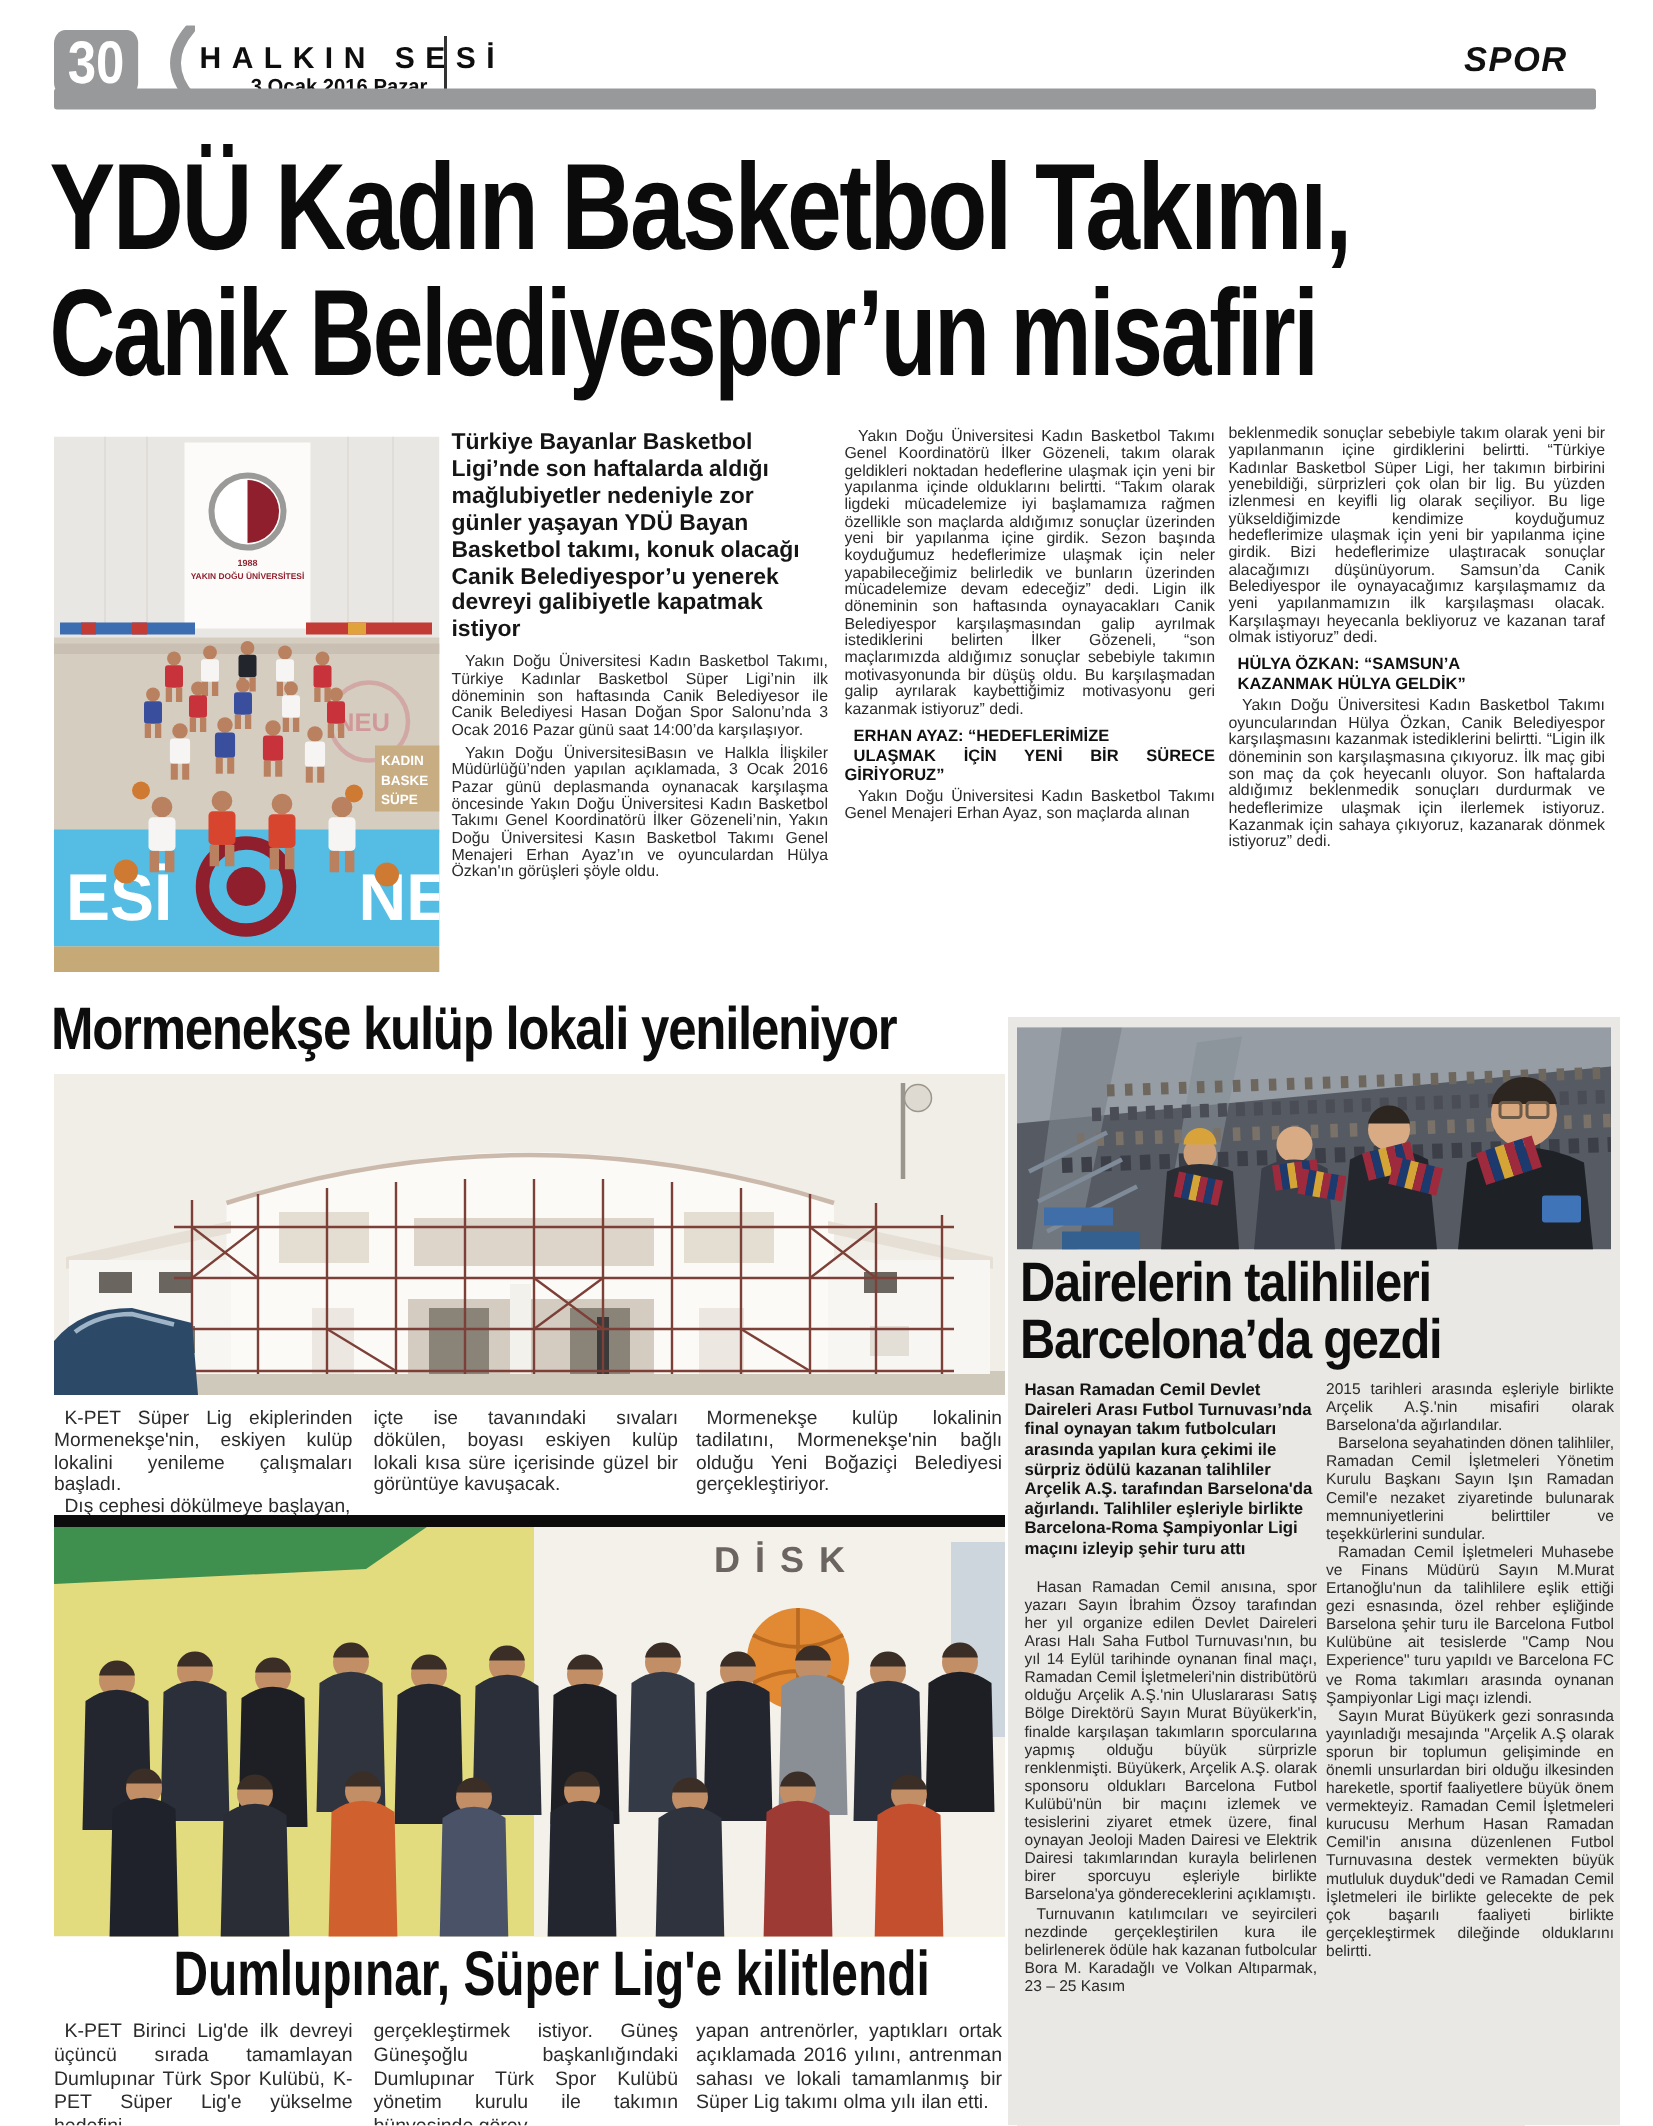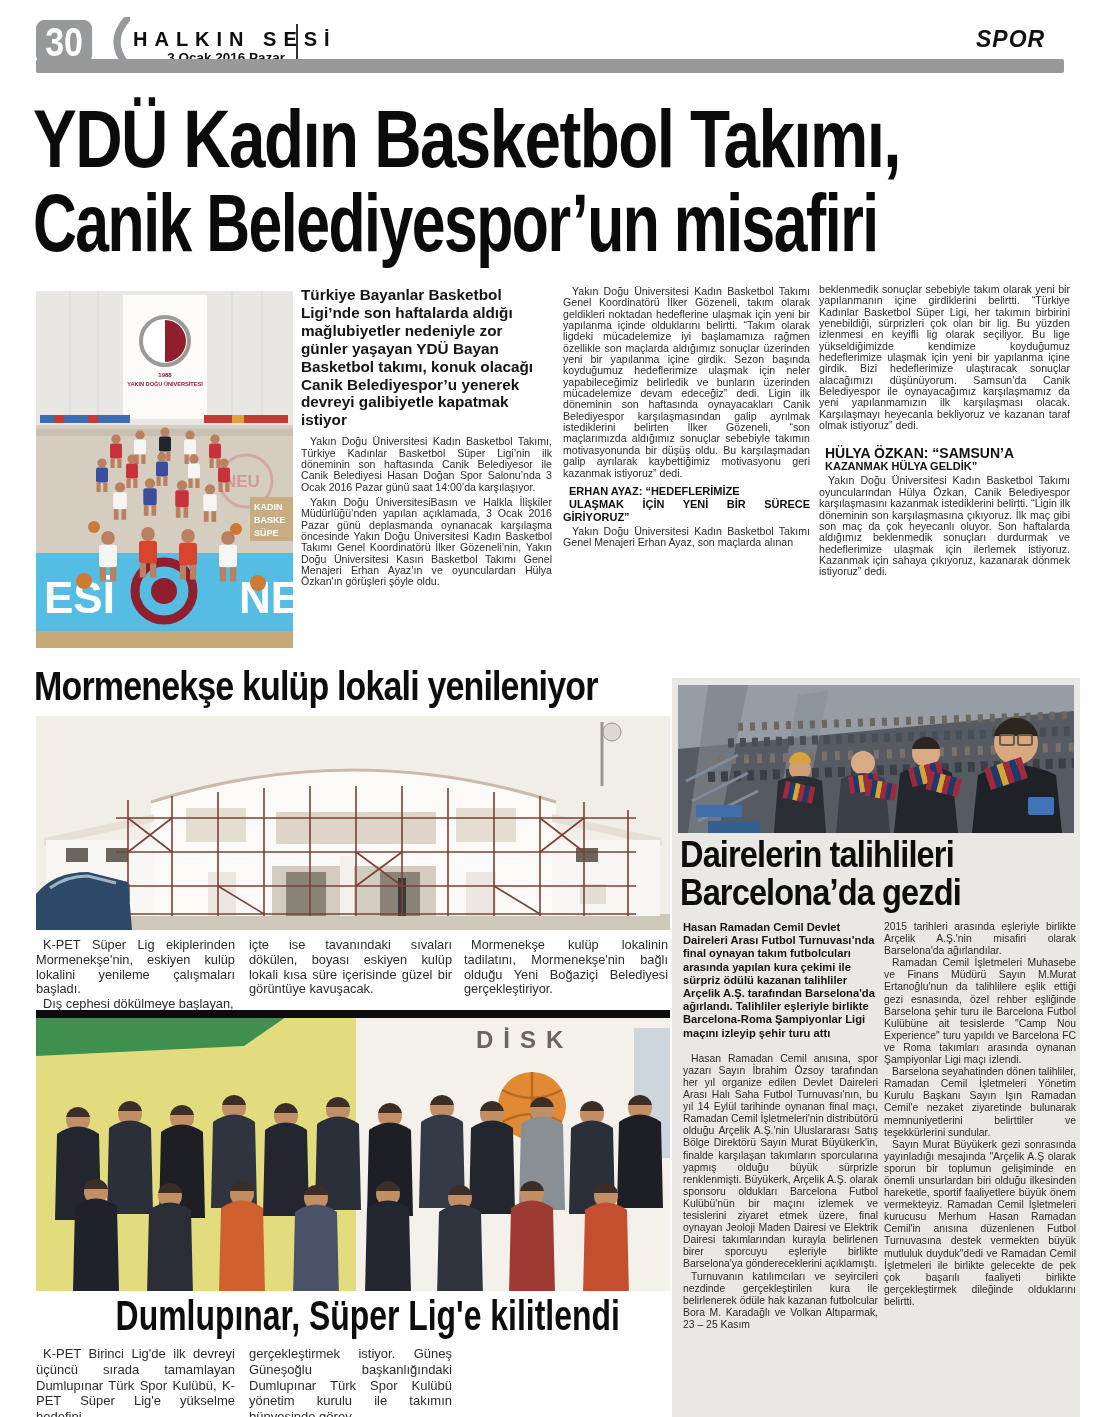--- a/index.html
+++ b/index.html
@@ -144,21 +144,21 @@
       <p style="margin-top:2px;">Yakın Doğu Üniversitesi Kadın Basketbol Takımı Genel Koordinatörü İlker Gözeneli, takım olarak geldikleri noktadan hedeflerine ulaşmak için yeni bir yapılanma içinde olduklarını belirtti. “Takım olarak ligdeki mücadelemize iyi başlamamıza rağmen özellikle son maçlarda aldığımız sonuçlar üzerinden yeni bir yapılanma içine girdik. Sezon başında koyduğumuz hedeflerimize ulaşmak için neler yapabileceğimiz belirledik ve bunların üzerinden mücadelemize devam edeceğiz” dedi. Ligin ilk döneminin son haftasında oynayacakları Canik Belediyespor karşılaşmasından galip ayrılmak istediklerini belirten İlker Gözeneli, “son maçlarımızda aldığımız sonuçlar sebebiyle takımın motivasyonunda bir düşüş oldu. Bu karşılaşmadan galip ayrılarak kaybettiğimiz motivasyonu geri kazanmak istiyoruz” dedi.</p>
       <div class="sub" style="font-size:11px;line-height:13px;margin-top:6px;">ERHAN AYAZ: “HEDEFLERİMİZE</div>
       <div class="sub" style="font-size:11px;line-height:13px;">ULAŞMAK İÇİN YENİ BİR SÜRECE GİRİYORUZ”</div>
       <p style="margin-top:2px;">Yakın Doğu Üniversitesi Kadın Basketbol Takımı Genel Menajeri Erhan Ayaz, son maçlarda alınan</p>
     </div>
   </div>
 
   <div class="abs" style="left:819px;top:284px;width:251px;">
     <div class="bcol">
       <p style="text-indent:0;">beklenmedik sonuçlar sebebiyle takım olarak yeni bir yapılanmanın içine girdiklerini belirtti. “Türkiye Kadınlar Basketbol Süper Ligi, her takımın birbirini yenebildiği, sürprizleri çok olan bir lig. Bu yüzden izlenmesi en keyifli lig olarak seçiliyor. Bu lige yükseldiğimizde kendimize koyduğumuz hedeflerimize ulaşmak için yeni bir yapılanma içine girdik. Bizi hedeflerimize ulaştıracak sonuçlar alacağımızı düşünüyorum. Samsun’da Canik Belediyespor ile oynayacağımız karşılaşmamız da yeni yapılanmamızın ilk karşılaşması olacak. Karşılaşmayı heyecanla bekliyoruz ve kazanan taraf olmak istiyoruz” dedi.</p>
-      <div class="sub" style="font-size:14px;line-height:13px;margin-top:16px;">HÜLYA ÖZKAN: “SAMSUN’A</div>
+      <div class="sub" style="font-size:11px;line-height:13px;margin-top:6px;">HÜLYA ÖZKAN: “SAMSUN’A</div>
       <div class="sub" style="font-size:11px;line-height:13px;">KAZANMAK HÜLYA GELDİK”</div>
       <p style="margin-top:2px;">Yakın Doğu Üniversitesi Kadın Basketbol Takımı oyuncularından Hülya Özkan, Canik Belediyespor karşılaşmasını kazanmak istediklerini belirtti. “Ligin ilk döneminin son karşılaşmasına çıkıyoruz. İlk maç gibi son maç da çok heyecanlı oluyor. Son haftalarda aldığımız beklenmedik sonuçları durdurmak ve hedeflerimize ulaşmak için ilerlemek istiyoruz. Kazanmak için sahaya çıkıyoruz, kazanarak dönmek istiyoruz” dedi.</p>
     </div>
   </div>
 
   <div class="abs sec-hl" style="left:34px;top:664px;font-size:40px;transform:scaleX(.85);letter-spacing:-1px;">Mormenekşe kulüp lokali yenileniyor</div>
 
   <svg class="abs" style="left:36px;top:716px;" width="634" height="214" viewBox="0 0 634 214">
     <rect width="634" height="214" fill="#f1eee8"></rect>
     <rect y="198" width="634" height="16" fill="#cfc9bc"></rect>
@@ -250,20 +250,23 @@
 
   <div class="abs" style="left:36px;top:1292px;width:634px;text-align:center;">
     <span class="sec-hl" style="display:inline-block;font-size:42px;transform:scaleX(.76);transform-origin:50% 50%;">Dumlupınar, Süper Lig'e kilitlendi</span>
   </div>
   <div class="abs scol" style="left:36px;top:1346px;width:199px;font-size:13px;line-height:15.8px;">
     <p style="text-indent:7px;">K-PET Birinci Lig'de ilk devreyi üçüncü sırada tamamlayan Dumlupınar Türk Spor Kulübü, K-PET Süper Lig'e yükselme hedefini</p>
   </div>
   <div class="abs scol" style="left:249px;top:1346px;width:203px;font-size:13px;line-height:15.8px;">
     <p style="text-indent:0;">gerçekleştirmek istiyor. Güneş Güneşoğlu başkanlığındaki Dumlupınar Türk Spor Kulübü yönetim kurulu ile takımın bünyesinde görev</p>
   </div>
+  <div class="abs scol" style="left:464px;top:1346px;width:204px;font-size:13px;line-height:15.8px;">
+    <p style="text-indent:0;">yapan antrenörler, yaptıkları ortak açıklamada 2016 yılını, antrenman sahası ve lokali tamamlanmış bir Süper Lig takımı olma yılı ilan etti.</p>
+  </div>
 
   <div class="abs graypanel" style="left:672px;top:678px;width:408px;height:739px;"></div>
 
   <svg class="abs" style="left:678px;top:685px;" width="396" height="148" viewBox="0 0 396 148">
     <defs>
       <g id="scarf">
         <rect x="0" y="0" width="5" height="17" fill="#9e2b3d"></rect>
         <rect x="5" y="0" width="5" height="17" fill="#1d3a6e"></rect>
         <rect x="10" y="0" width="5" height="17" fill="#d4a437"></rect>
         <rect x="15" y="0" width="5" height="17" fill="#9e2b3d"></rect>
@@ -337,18 +340,18 @@
 
   <div class="abs" style="left:683px;top:921px;width:195px;">
     <div class="gintro">Hasan Ramadan Cemil Devlet Daireleri Arası Futbol Turnuvası’nda final oynayan takım futbolcuları arasında yapılan kura çekimi ile sürpriz ödülü kazanan talihliler Arçelik A.Ş. tarafından Barselona'da ağırlandı. Talihliler eşleriyle birlikte Barcelona-Roma Şampiyonlar Ligi maçını izleyip şehir turu attı</div>
     <div class="gcol" style="margin-top:13px;">
       <p>Hasan Ramadan Cemil anısına, spor yazarı Sayın İbrahim Özsoy tarafından her yıl organize edilen Devlet Daireleri Arası Halı Saha Futbol Turnuvası'nın, bu yıl 14 Eylül tarihinde oynanan final maçı, Ramadan Cemil İşletmeleri'nin distribütörü olduğu Arçelik A.Ş.'nin Uluslararası Satış Bölge Direktörü Sayın Murat Büyükerk'in, finalde karşılaşan takımların sporcularına yapmış olduğu büyük sürprizle renklenmişti. Büyükerk, Arçelik A.Ş. olarak sponsoru oldukları Barcelona Futbol Kulübü'nün bir maçını izlemek ve tesislerini ziyaret etmek üzere, final oynayan Jeoloji Maden Dairesi ve Elektrik Dairesi takımlarından kurayla belirlenen birer sporcuyu eşleriyle birlikte Barselona'ya göndereceklerini açıklamıştı.</p>
       <p>Turnuvanın katılımcıları ve seyircileri nezdinde gerçekleştirilen kura ile belirlenerek ödüle hak kazanan futbolcular Bora M. Karadağlı ve Volkan Altıparmak, 23 – 25 Kasım</p>
     </div>
   </div>
   <div class="abs gcol" style="left:884px;top:921px;width:192px;">
     <p class="noind">2015 tarihleri arasında eşleriyle birlikte Arçelik A.Ş.'nin misafiri olarak Barselona'da ağırlandılar.</p>
+    <p>Barselona seyahatinden dönen talihliler, Ramadan Cemil İşletmeleri Yönetim Kurulu Başkanı Sayın Işın Ramadan Cemil'e nezaket ziyaretinde bulunarak memnuniyetlerini belirttiler ve teşekkürlerini sundular.</p>
     <p>Ramadan Cemil İşletmeleri Muhasebe ve Finans Müdürü Sayın M.Murat Ertanoğlu'nun da talihlilere eşlik ettiği gezi esnasında, özel rehber eşliğinde Barselona şehir turu ile Barcelona Futbol Kulübüne ait tesislerde "Camp Nou Experience" turu yapıldı ve Barcelona FC ve Roma takımları arasında oynanan Şampiyonlar Ligi maçı izlendi.</p>
-    <p>Barselona seyahatinden dönen talihliler, Ramadan Cemil İşletmeleri Yönetim Kurulu Başkanı Sayın Işın Ramadan Cemil'e nezaket ziyaretinde bulunarak memnuniyetlerini belirttiler ve teşekkürlerini sundular.</p>
     <p>Sayın Murat Büyükerk gezi sonrasında yayınladığı mesajında "Arçelik A.Ş olarak sporun bir toplumun gelişiminde en önemli unsurlardan biri olduğu ilkesinden hareketle, sportif faaliyetlere büyük önem vermekteyiz. Ramadan Cemil İşletmeleri kurucusu Merhum Hasan Ramadan Cemil'in anısına düzenlenen Futbol Turnuvasına destek vermekten büyük mutluluk duyduk"dedi ve Ramadan Cemil İşletmeleri ile birlikte gelecekte de pek çok başarılı faaliyeti birlikte gerçekleştirmek dileğinde olduklarını belirtti.</p>
   </div>
 
 </div>
 
 </body></html>

